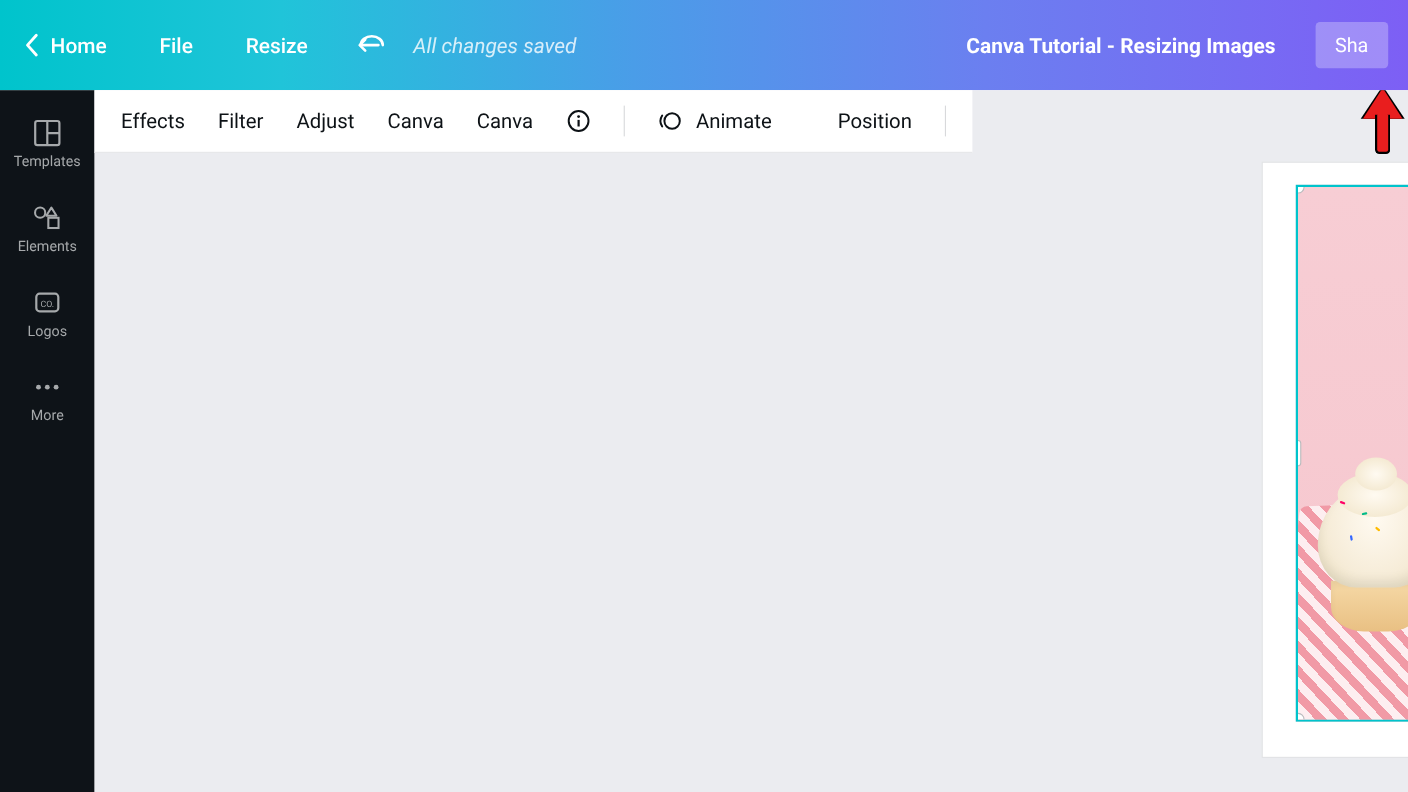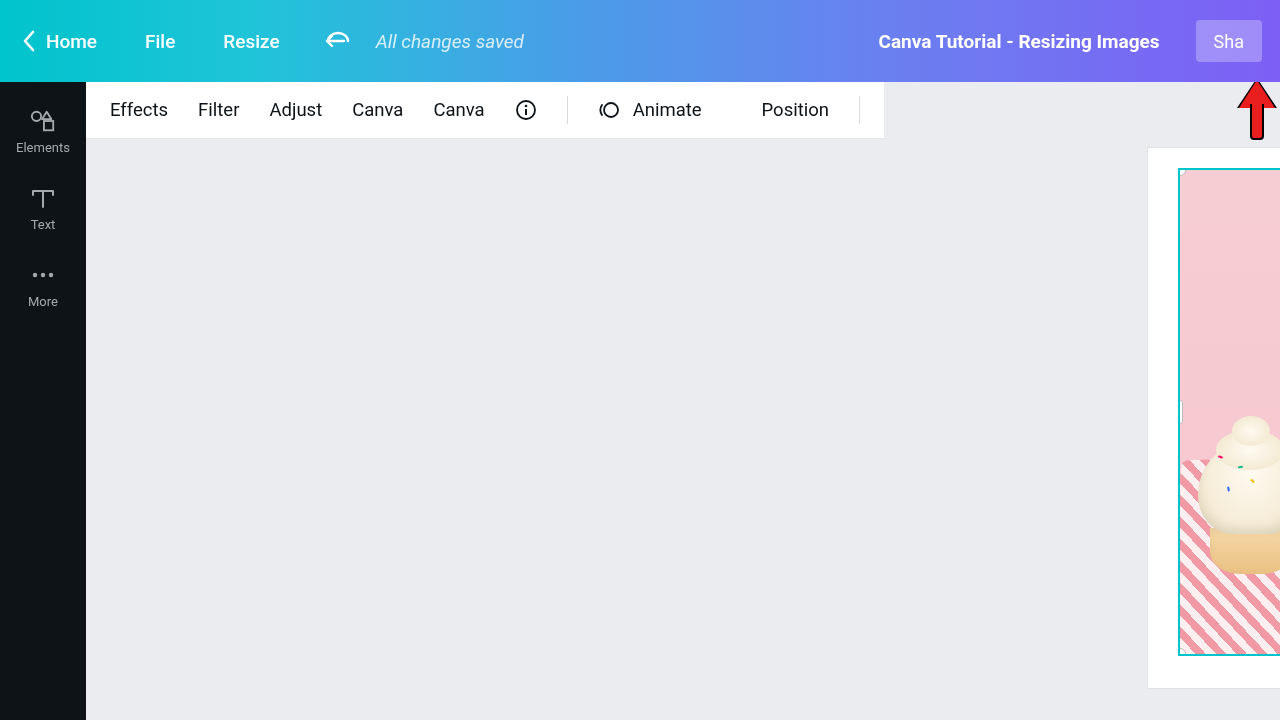--- a/index.html
+++ b/index.html
@@ -191,35 +191,46 @@
   <span class="saved-status">All changes saved</span>
   <div class="topbar-spacer"></div>
   <span class="doc-title">Canva Tutorial - Resizing Images</span>
   <div class="share-btn">Sha</div>
 </div>
 
 <div class="body-area">
   <div class="sidebar">
     <div class="side-item">
       <span class="ic">
+        <svg width="26" height="26" viewBox="0 0 26 26">
+            <rect x="2" y="2" width="22" height="22" rx="2" fill="none" stroke="#a6a9ab" stroke-width="2"></rect>
+            <line x1="13" y1="2" x2="13" y2="24" stroke="#a6a9ab" stroke-width="2"></line>
+            <line x1="13" y1="13" x2="24" y2="13" stroke="#a6a9ab" stroke-width="2"></line>
+          </svg>
+      </span>
+      <span>Templates</span>
+    </div>
+    <div class="side-item">
+      <span class="ic">
         <svg width="28" height="24" viewBox="0 0 28 24">
             <circle cx="7" cy="7" r="5" fill="none" stroke="#a6a9ab" stroke-width="2"></circle>
             <rect x="15" y="12" width="10" height="10" fill="none" stroke="#a6a9ab" stroke-width="2"></rect>
             <path d="M18 2 L23 10 L13 10 Z" fill="none" stroke="#a6a9ab" stroke-width="2" stroke-linejoin="round"></path>
           </svg>
       </span>
       <span>Elements</span>
     </div>
     <div class="side-item">
       <span class="ic">
         <svg width="26" height="22" viewBox="0 0 26 22">
-            <path d="M3 4 H23 M13 4 V20 M3 4 V8 M23 4 V8" stroke="#a6a9ab" stroke-width="2" stroke-linecap="round"></path>
-          </svg>
-      </span>
-      <span>Text</span>
+            <rect x="3" y="3" width="20" height="16" rx="3" fill="none" stroke="#a6a9ab" stroke-width="2"></rect>
+            <text x="13" y="15" text-anchor="middle" font-size="8" fill="#a6a9ab" font-family="sans-serif">CO.</text>
+          </svg>
+      </span>
+      <span>Logos</span>
     </div>
     <div class="side-item">
       <span class="ic">
         <svg width="26" height="10" viewBox="0 0 26 10">
             <circle cx="5" cy="5" r="2.2" fill="#a6a9ab"></circle>
             <circle cx="13" cy="5" r="2.2" fill="#a6a9ab"></circle>
             <circle cx="21" cy="5" r="2.2" fill="#a6a9ab"></circle>
           </svg>
       </span>
       <span>More</span>

